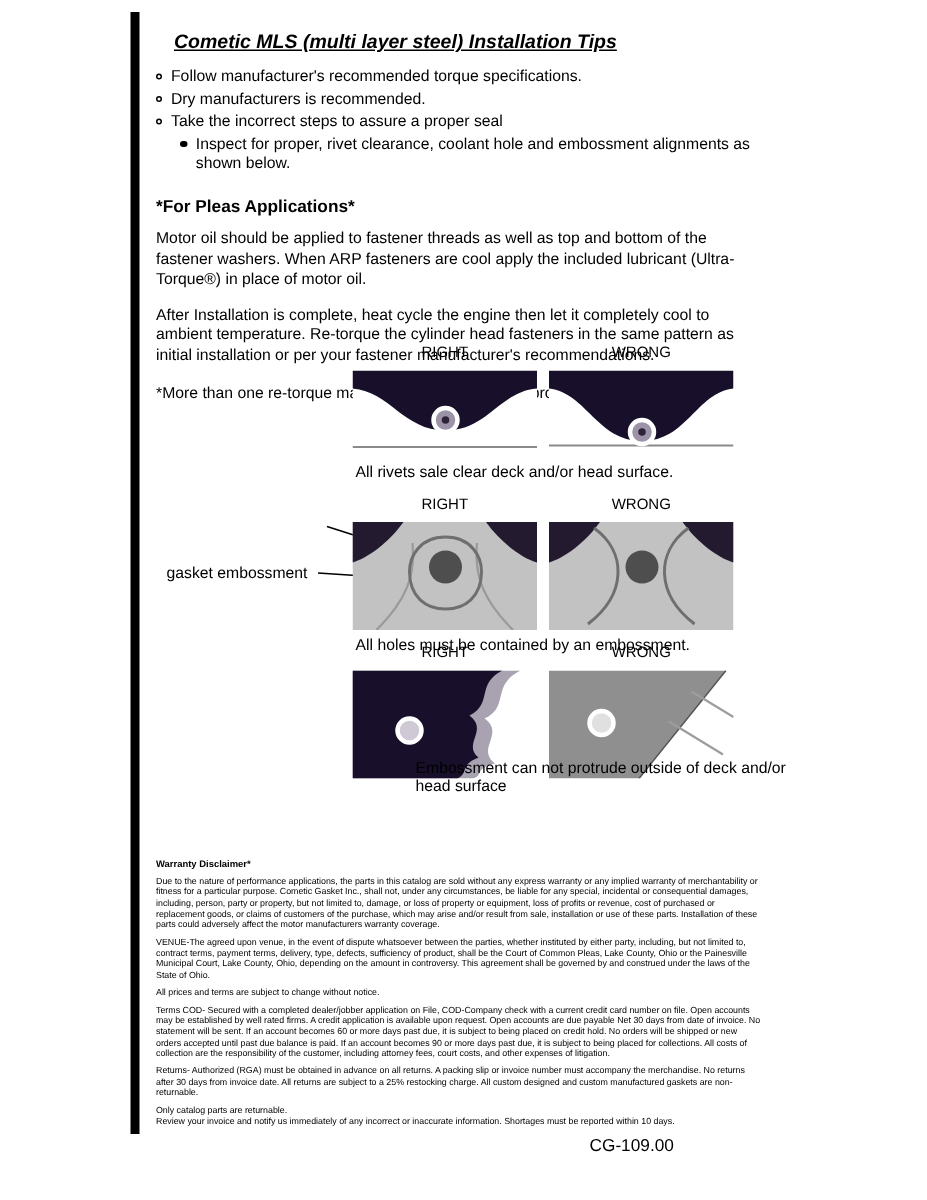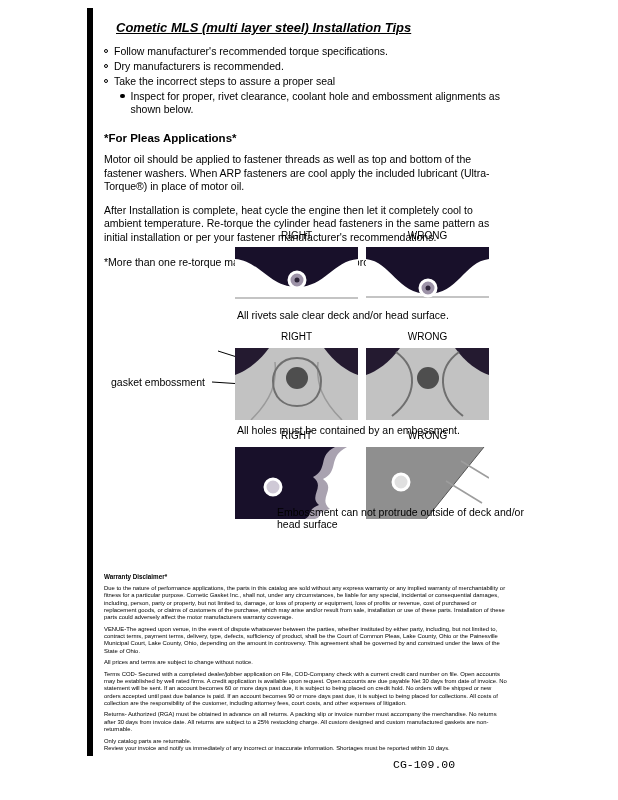--- a/index.html
+++ b/index.html
@@ -143,15 +143,15 @@
     <div class="disc-head">Warranty Disclaimer*</div>
     <p>Due to the nature of performance applications, the parts in this catalog are sold without any express warranty or any implied warranty of merchantability or fitness for a particular purpose.  Cometic Gasket Inc., shall not, under any circumstances, be liable for any special, incidental or consequential damages, including, person, party or property, but not limited to, damage, or loss of property or equipment, loss of profits or revenue, cost of purchased or replacement goods, or claims of customers of the purchase, which may arise and/or result from sale, installation or use of these parts.  Installation of these parts could adversely affect the motor manufacturers warranty coverage.</p>
     <p>VENUE-The agreed upon venue, in the event of dispute whatsoever between the parties, whether instituted by either party, including, but not limited to, contract terms, payment terms, delivery, type, defects, sufficiency of product, shall be the Court of Common Pleas, Lake County, Ohio or the Painesville Municipal Court, Lake County, Ohio, depending on the amount in controversy.  This agreement shall be governed by and construed under the laws of the State of Ohio.</p>
     <p>All prices and terms are subject to change without notice.</p>
     <p>Terms COD- Secured with a completed dealer/jobber application on File, COD-Company check with a current credit card number on file.  Open accounts may be established by well rated firms.  A credit application is available upon request.  Open accounts are due payable Net 30 days from date of invoice.  No statement will be sent.  If an account becomes 60 or more days past due, it is subject to being placed on credit hold.  No orders will be shipped or new orders accepted until past due balance is paid.  If an account becomes 90 or more days past due, it is subject to being placed for collections.  All costs of collection are the responsibility of the customer, including attorney fees, court costs, and other expenses of litigation.</p>
     <p>Returns- Authorized (RGA) must be obtained in advance on all returns.  A packing slip or invoice number must accompany the merchandise.  No returns after 30 days from invoice date.  All returns are subject to a 25% restocking charge.  All custom designed and custom manufactured gaskets are non-returnable.</p>
     <p style="margin-bottom:0;">Only catalog parts are returnable.</p>
     <p>Review your invoice and notify us immediately of any incorrect or inaccurate information.  Shortages must be reported within 10 days.</p>
   </div>
 
-  <div class="abs footer-code" style="left:393px; top:758px;font-family:Liberation Mono, monospace;">CG-109.00</div>
+  <div class="abs footer-code" style="left:393px; top:758px;">CG-109.00</div>
 
 </div>
 
 </body></html>

